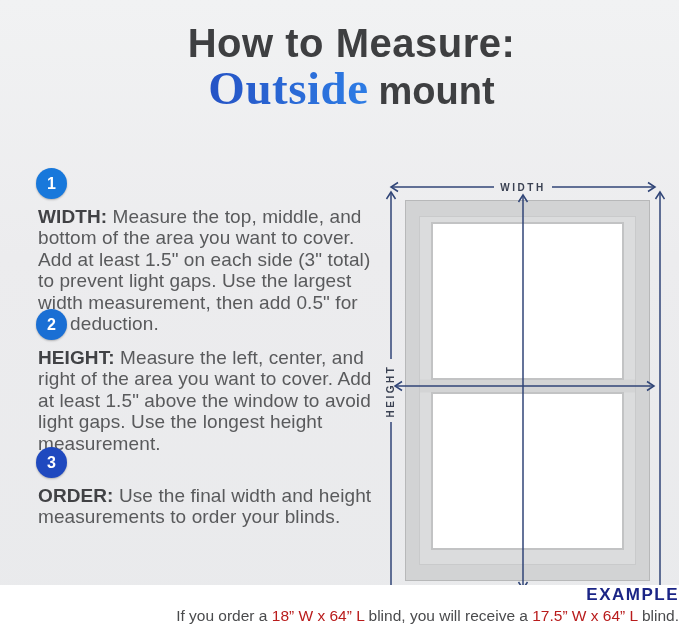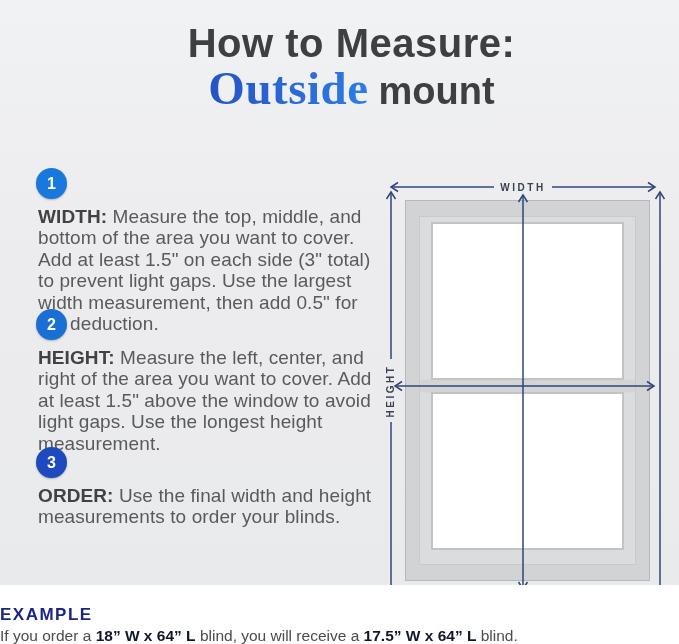--- a/index.html
+++ b/index.html
@@ -32,25 +32,25 @@
   .step-text {
     margin-top:7px; margin-left:8px; width:340px;
     font-size:19px; line-height:1.13; color:#595a5c; letter-spacing:0.1px;
   }
   .step-text strong { color:#414245; font-weight:700; }
   
   .diagram { position:absolute; left:383px; top:133px; width:282px; height:430px;margin-top:44px; }
   
   .example {
     position:absolute; left:0; top:585px; width:679px; height:59px;
-    background:#ffffff; text-align:left; padding-top:20px;
+    background:#ffffff; text-align:right; padding-top:0;
   }
   .example-heading { font-size:17px; font-weight:700; color:#1b2586; letter-spacing:1.5px; }
   .example-sentence { margin-top:2px; font-size:15.5px; color:#4a4b4d; }
-  .example-sentence strong { color:#0f172a; font-weight:700; }
+  .example-sentence strong { color:#b91c1c; font-weight:400; }
 </style>
 </head>
 <body>
 
 <div class="page">
 
   <div class="header">
     <div class="title-line1">How to Measure:</div>
     <div class="title-line2">
       <span class="title-accent">Outside</span><span class="title-rest">mount</span>

